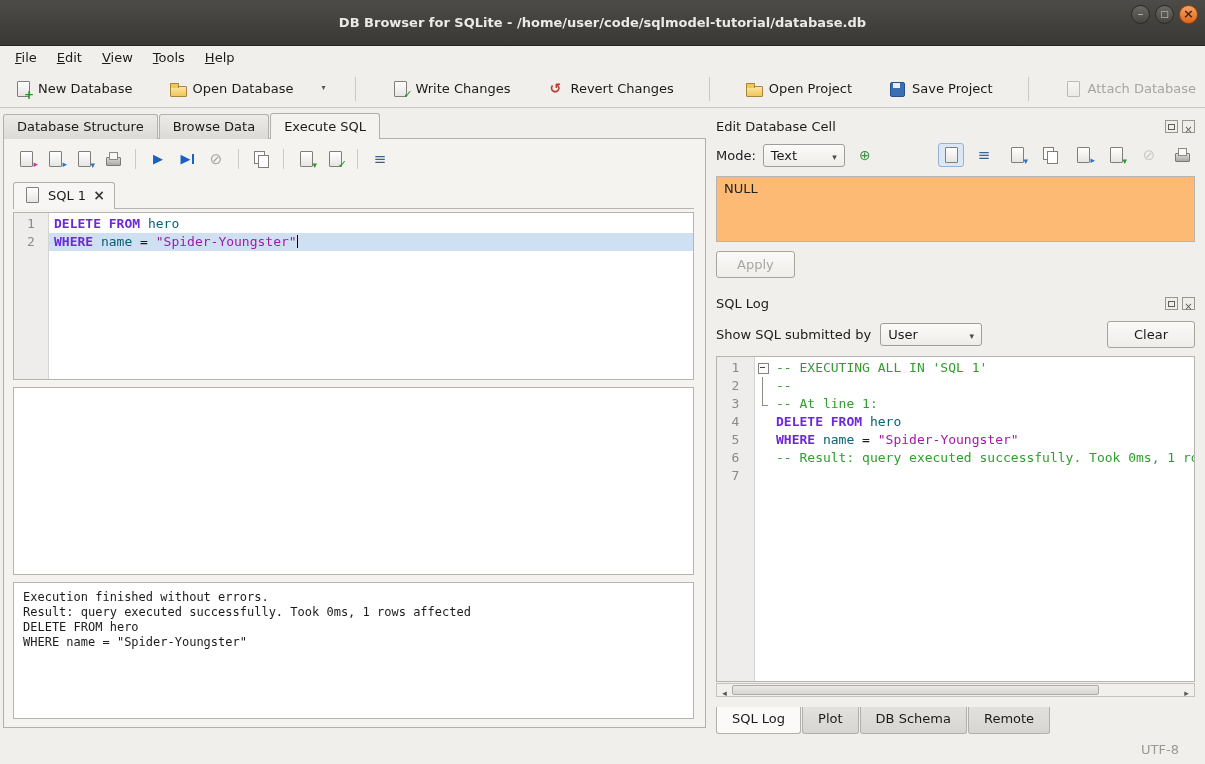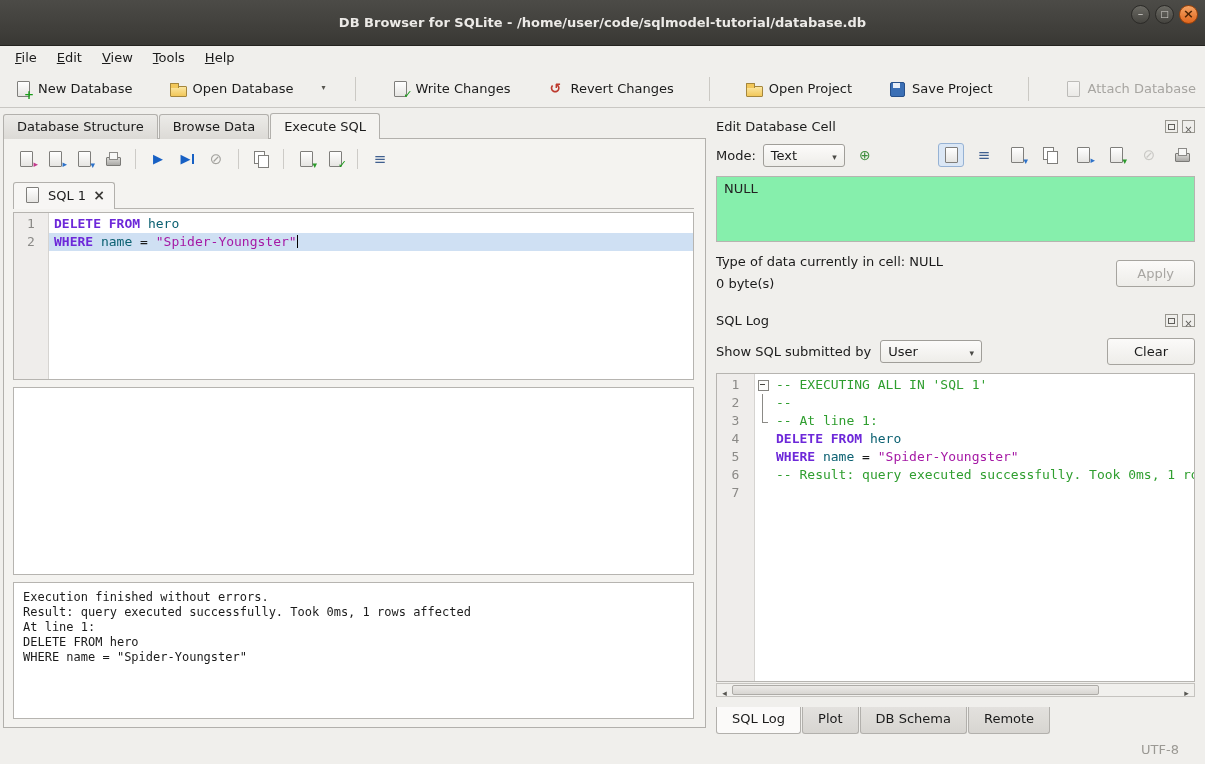--- a/index.html
+++ b/index.html
@@ -130,21 +130,21 @@
   .combo { display:flex; align-items:center; background:linear-gradient(#fcfbfa,#eeede9);
            border:1px solid #a09e99; border-radius:3px; padding:3px 7px; }
   .combo .clabel { flex:1; }
   .combo .carrow { margin-left:10px; }
   .combo .carrow::before { content:"▾"; font-size:9px; color:#4b4a46; }
   .combo-mode { width:82px; }
   .combo-user { width:102px; }
   .flex1 { flex:1; }
   .cell-icons { display:flex; align-items:center; gap:7px; }
 
-  .cellbox { height:66px; border:1px solid #b6b4b0; background:#86efac; margin-top:9px; padding:4px 7px;
+  .cellbox { height:66px; border:1px solid #b6b4b0; background:#fdba74; margin-top:9px; padding:4px 7px;
              flex:none; font-size:13px; color:#222; }
   .cellinfo { display:flex; align-items:center; margin-top:9px; flex:none; }
   .cellinfo-text div { line-height:22px; }
   .btn { background:linear-gradient(#fbfaf9,#eeede9); border:1px solid #a6a49f; border-radius:3px;
          padding:5px 20px; }
   .btn.disabled { color:#a8a6a2; }
 
   .log-header { margin-top:15px; }
   .filter-row { display:flex; align-items:center; gap:9px; margin-top:8px; flex:none; }
   .btn-clear { padding:5px 26px; }
@@ -309,21 +309,20 @@
             <div class="cl"><span class="tok-kw">DELETE </span><span class="tok-kw">FROM </span><span class="tok-id">hero</span></div>
             <div class="cl current"><span class="tok-kw">WHERE </span><span class="tok-id">name</span><span> = </span><span class="tok-str">"Spider-Youngster"</span><span class="caret"></span></div>
           </div>
         </div>
 
         <div class="results"></div>
 
         <div class="messages">
           <div>Execution finished without errors.</div>
           <div>Result: query executed successfully. Took 0ms, 1 rows affected</div>
-          <div>At line 1:</div>
           <div>DELETE FROM hero</div>
           <div>WHERE name = "Spider-Youngster"</div>
         </div>
       </div>
     </div>
 
     <div class="right">
 
       <div class="sec-header">
         <span class="sec-title">Edit Database Cell</span>
@@ -367,24 +366,20 @@
             <span class="ic ic-printer"></span>
             </div>
         </div>
       </div>
 
       <div class="cellbox">
         <span>NULL</span>
       </div>
 
       <div class="cellinfo">
-        <div class="cellinfo-text flex1">
-          <div>Type of data currently in cell: NULL</div>
-          <div>0 byte(s)</div>
-        </div>
         <div class="btn disabled">Apply</div>
       </div>
 
       <div class="sec-header log-header">
         <span class="sec-title">SQL Log</span>
         <span class="mini mini-float"></span>
         <span class="mini mini-close"></span>
       </div>
 
       <div class="filter-row">

